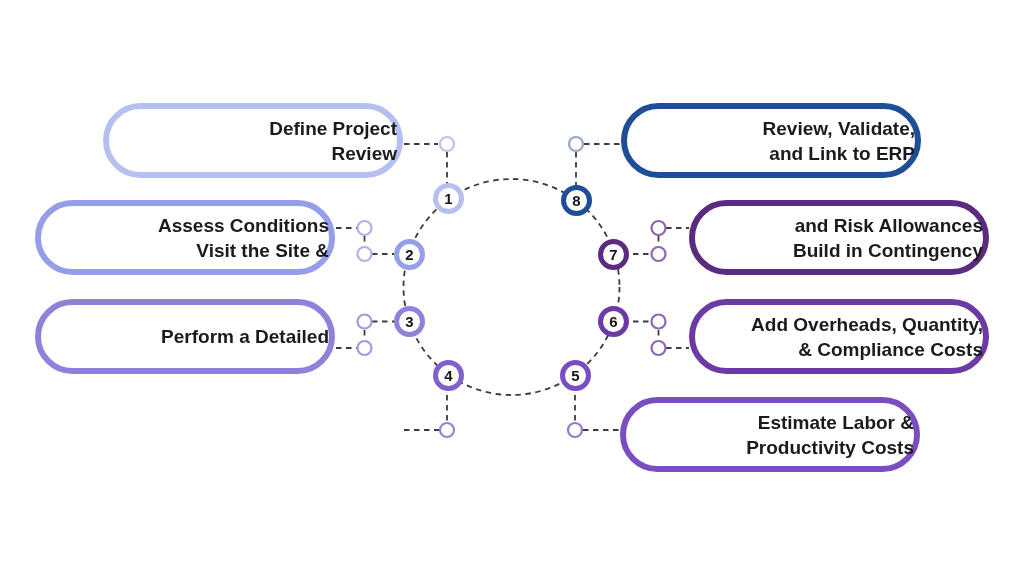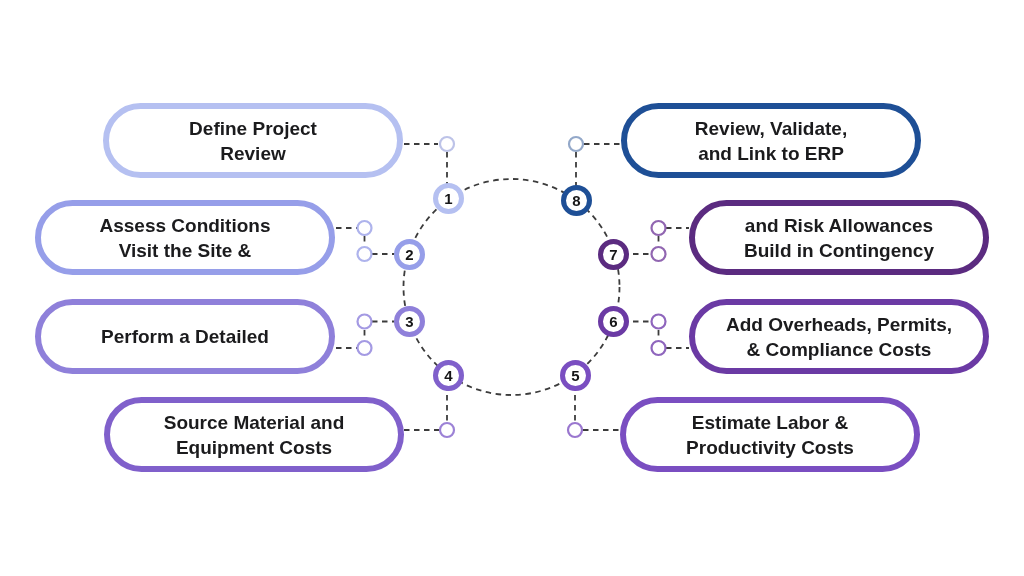--- a/index.html
+++ b/index.html
@@ -12,21 +12,21 @@
   }
   .links{position:absolute;left:0;top:0;}
   .pill{
     position:absolute;
     width:300px;height:75px;
     box-sizing:border-box;
     background:#ffffff;
     border:6px solid #888;
     border-radius:40px;
     display:flex;flex-direction:column;
-    align-items:center;justify-content:center;
+    align-items:flex-end;justify-content:center;
     text-align:center;
     font-size:19px;line-height:25px;font-weight:bold;
     color:#1b1b1d;
   }
   .node{
     position:absolute;
     width:31px;height:31px;
     box-sizing:border-box;
     background:#ffffff;
     border:5px solid #888;
@@ -109,30 +109,26 @@
     <span>Define Project</span>
     <span>Review</span>
   </div>
   <div class="pill p2" style="border-color: rgb(150, 158, 233);">
     <span>Assess Conditions</span>
     <span>Visit the Site &amp;</span>
   </div>
   <div class="pill p3" style="border-color: rgb(143, 128, 218);">
     <span>Perform a Detailed</span>
   </div>
-  <div class="pill p4" style="border-color: rgb(128, 96, 203);">
-    <span>Source Material and</span>
-    <span>Equipment Costs</span>
-  </div>
   <div class="pill p5" style="border-color: rgb(122, 78, 193);">
     <span>Estimate Labor &amp;</span>
     <span>Productivity Costs</span>
   </div>
   <div class="pill p6" style="border-color: rgb(107, 58, 164);">
-    <span>Add Overheads, Permits,</span>
+    <span>Add Overheads, Quantity,</span>
     <span>&amp; Compliance Costs</span>
   </div>
   <div class="pill p7" style="border-color: rgb(91, 43, 128);">
     <span>and Risk Allowances</span>
     <span>Build in Contingency</span>
   </div>
   <div class="pill p8" style="border-color: rgb(30, 79, 150);">
     <span>Review, Validate,</span>
     <span>and Link to ERP</span>
   </div>

